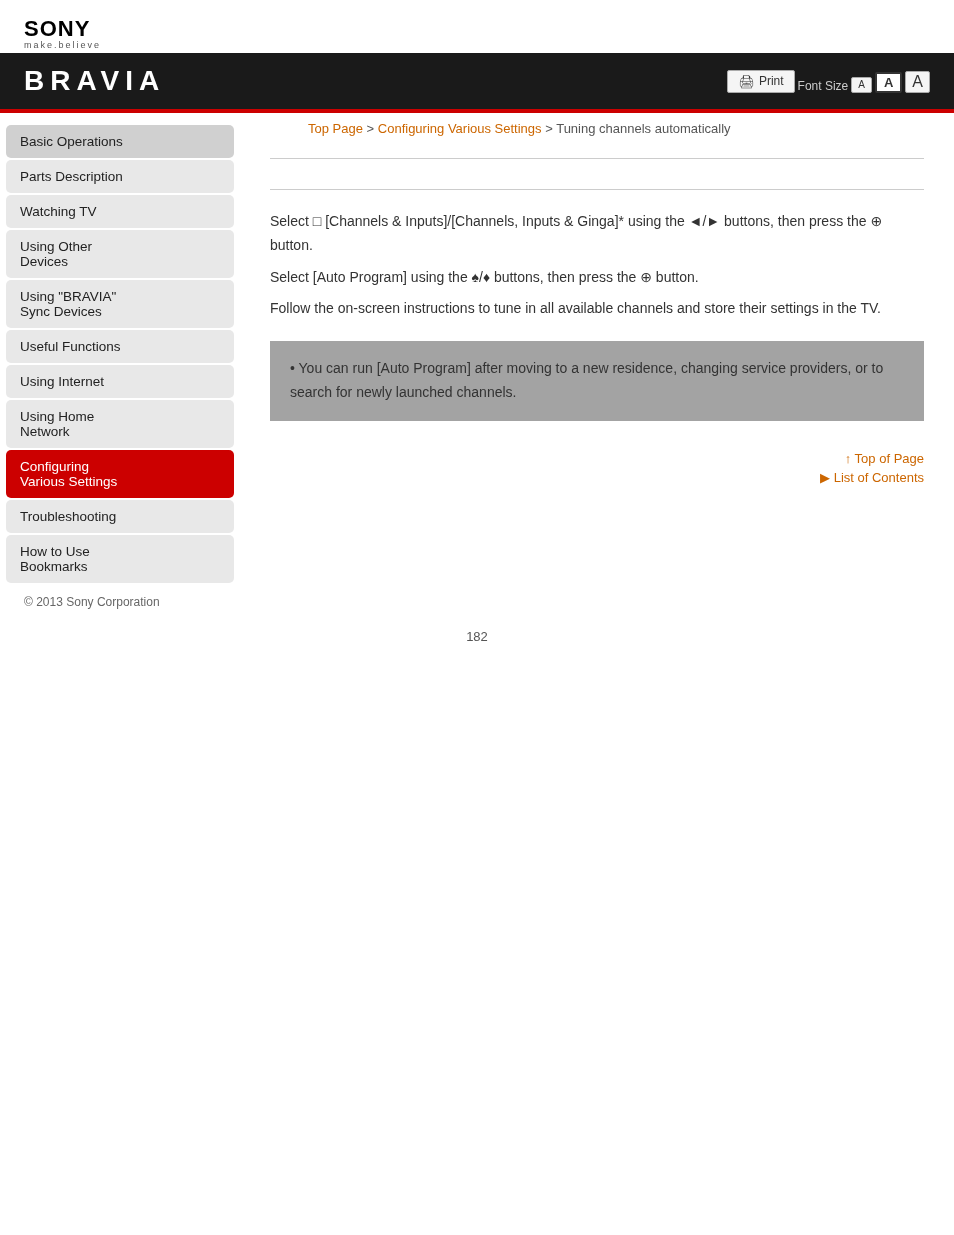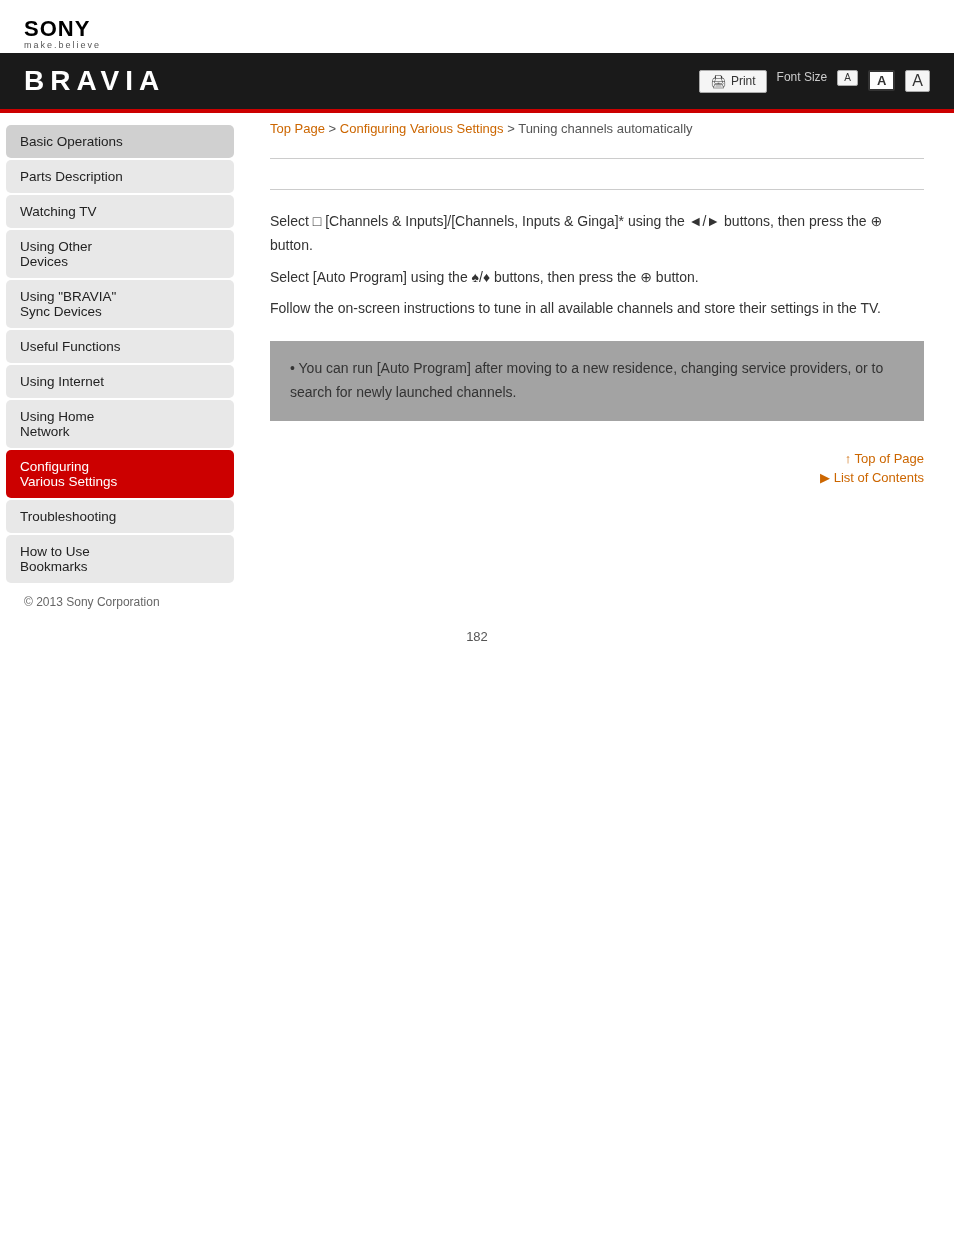--- a/index.html
+++ b/index.html
@@ -42,22 +42,22 @@
       margin-bottom: 0;
     }
     .bravia-title {
       color: #fff;
       font-size: 28px;
       font-weight: bold;
       letter-spacing: 6px;
     }
     .header-controls {
       display: flex;
-      align-items: flex-start;
-      gap: 10px;
+      align-items: flex-end;
+      gap: 3px;
     }
     .print-btn {
       border: 1px solid #aaa;
       background: #f5f5f5;
       color: #333;
       padding: 3px 10px;
       font-size: 12px;
       cursor: pointer;
       display: flex;
       align-items: center;
@@ -124,20 +124,21 @@
     .content-area {
       flex: 1;
       padding: 0 30px 20px 30px;
     }
 
     
     .breadcrumb {
       padding: 8px 0 12px 0;
       font-size: 13px;
       color: #555;
+      margin-left: 38px;
     }
     .breadcrumb a {
       color: #cc6600;
       text-decoration: none;
     }
     .breadcrumb span { color: #555; }
 
     .divider {
       border: none;
       border-top: 1px solid #ccc;

